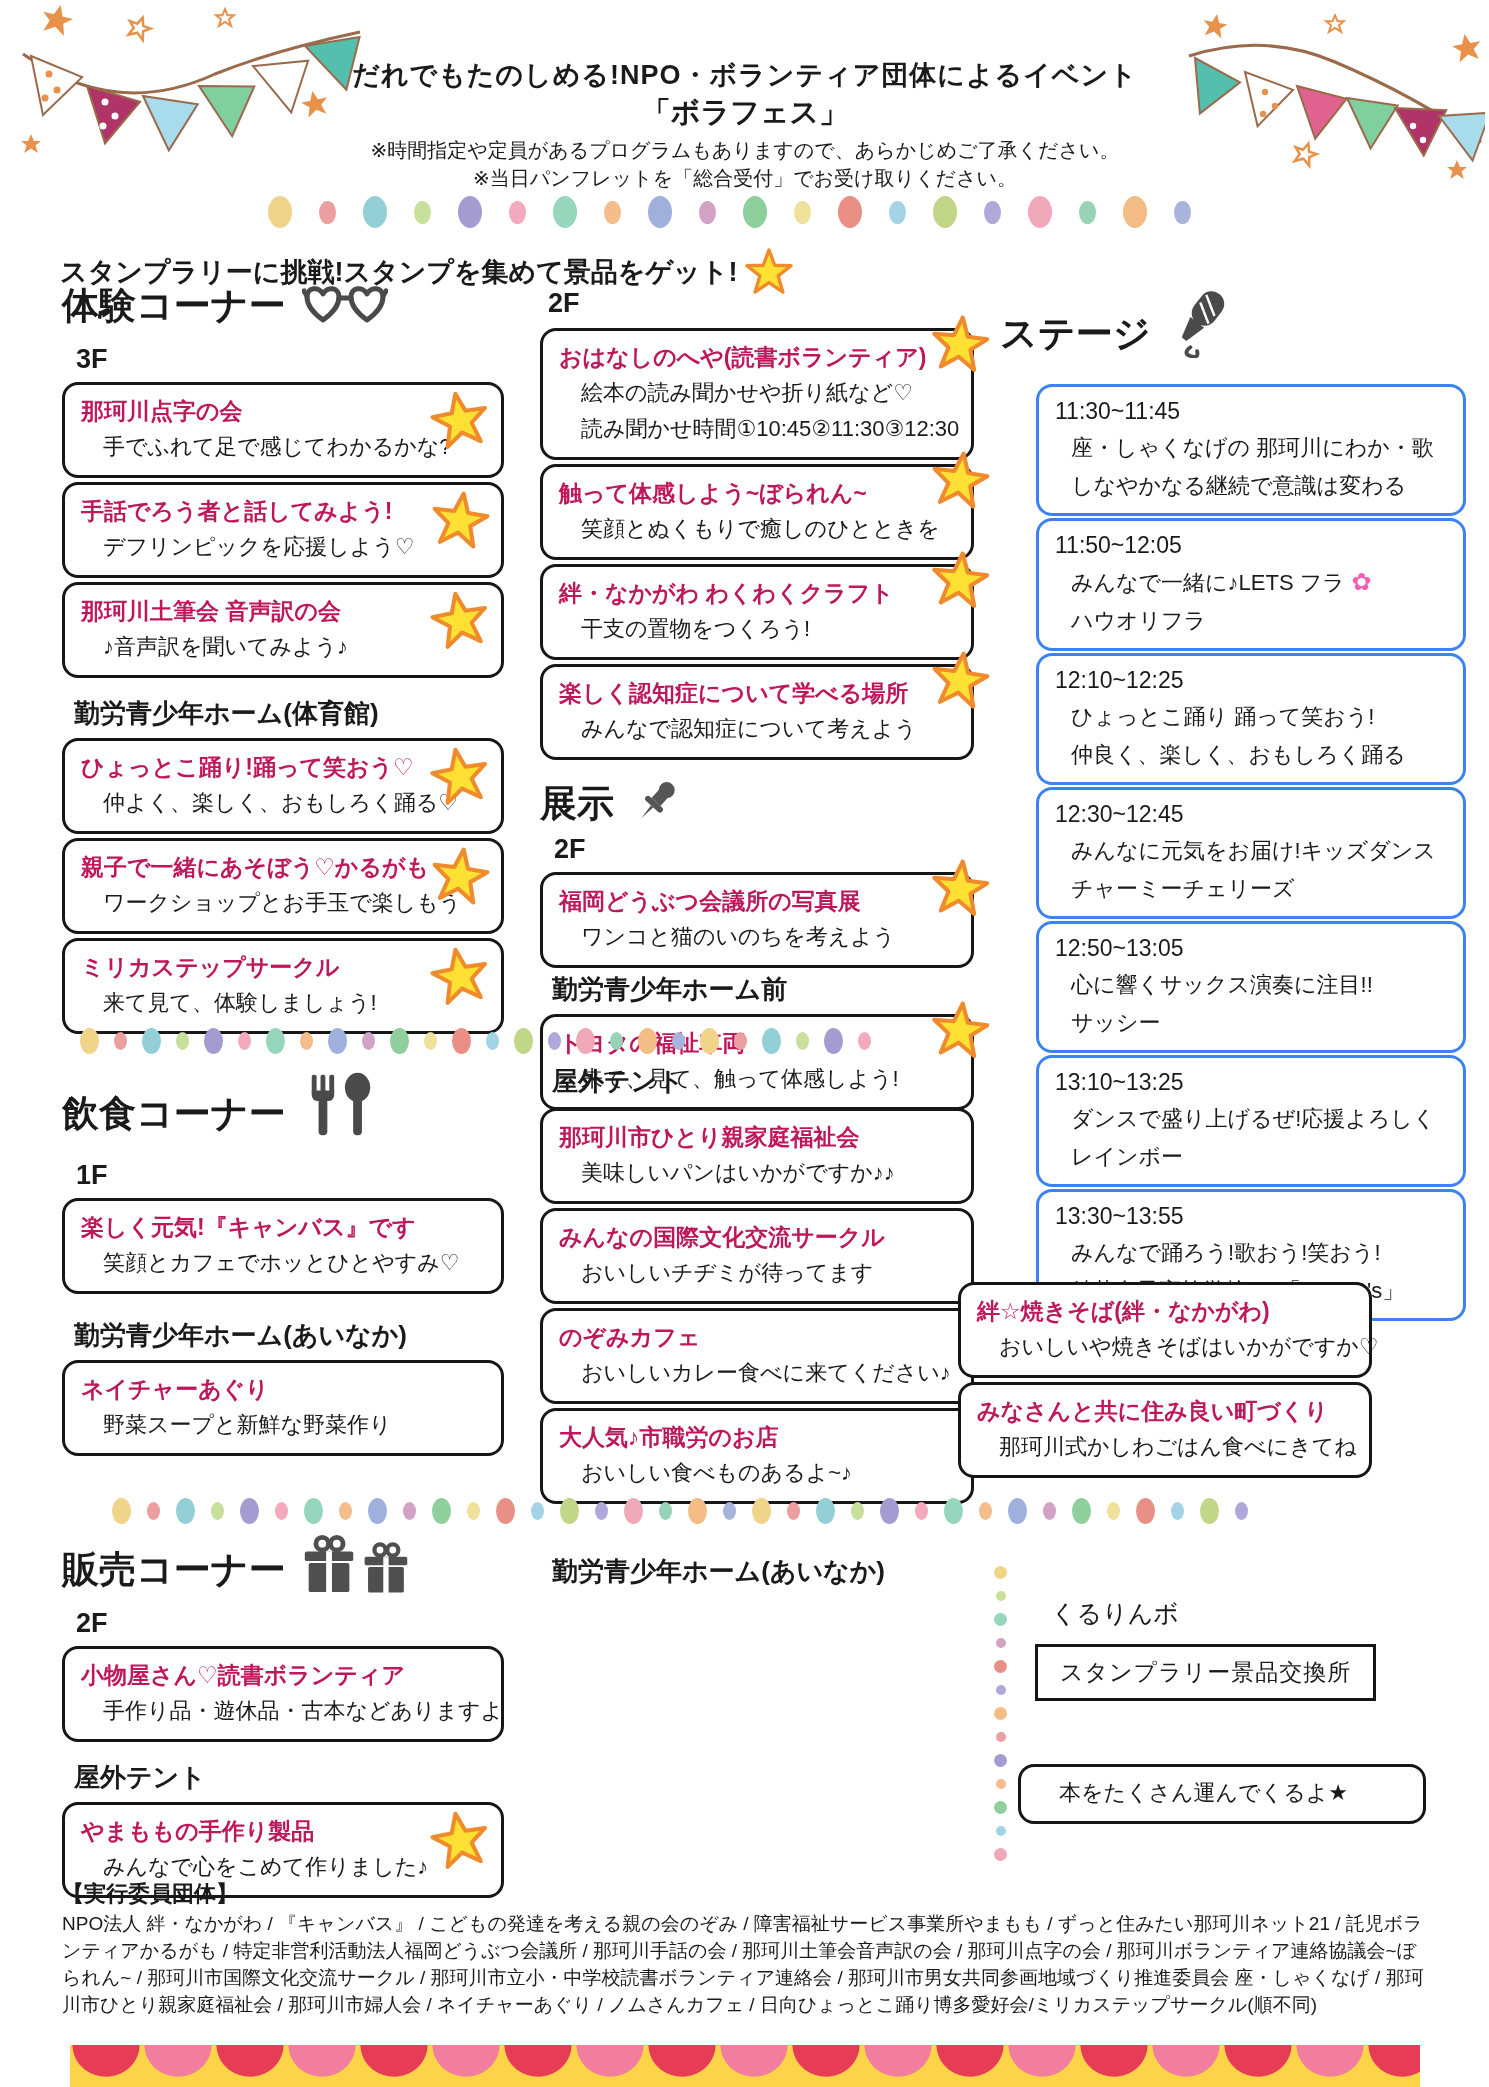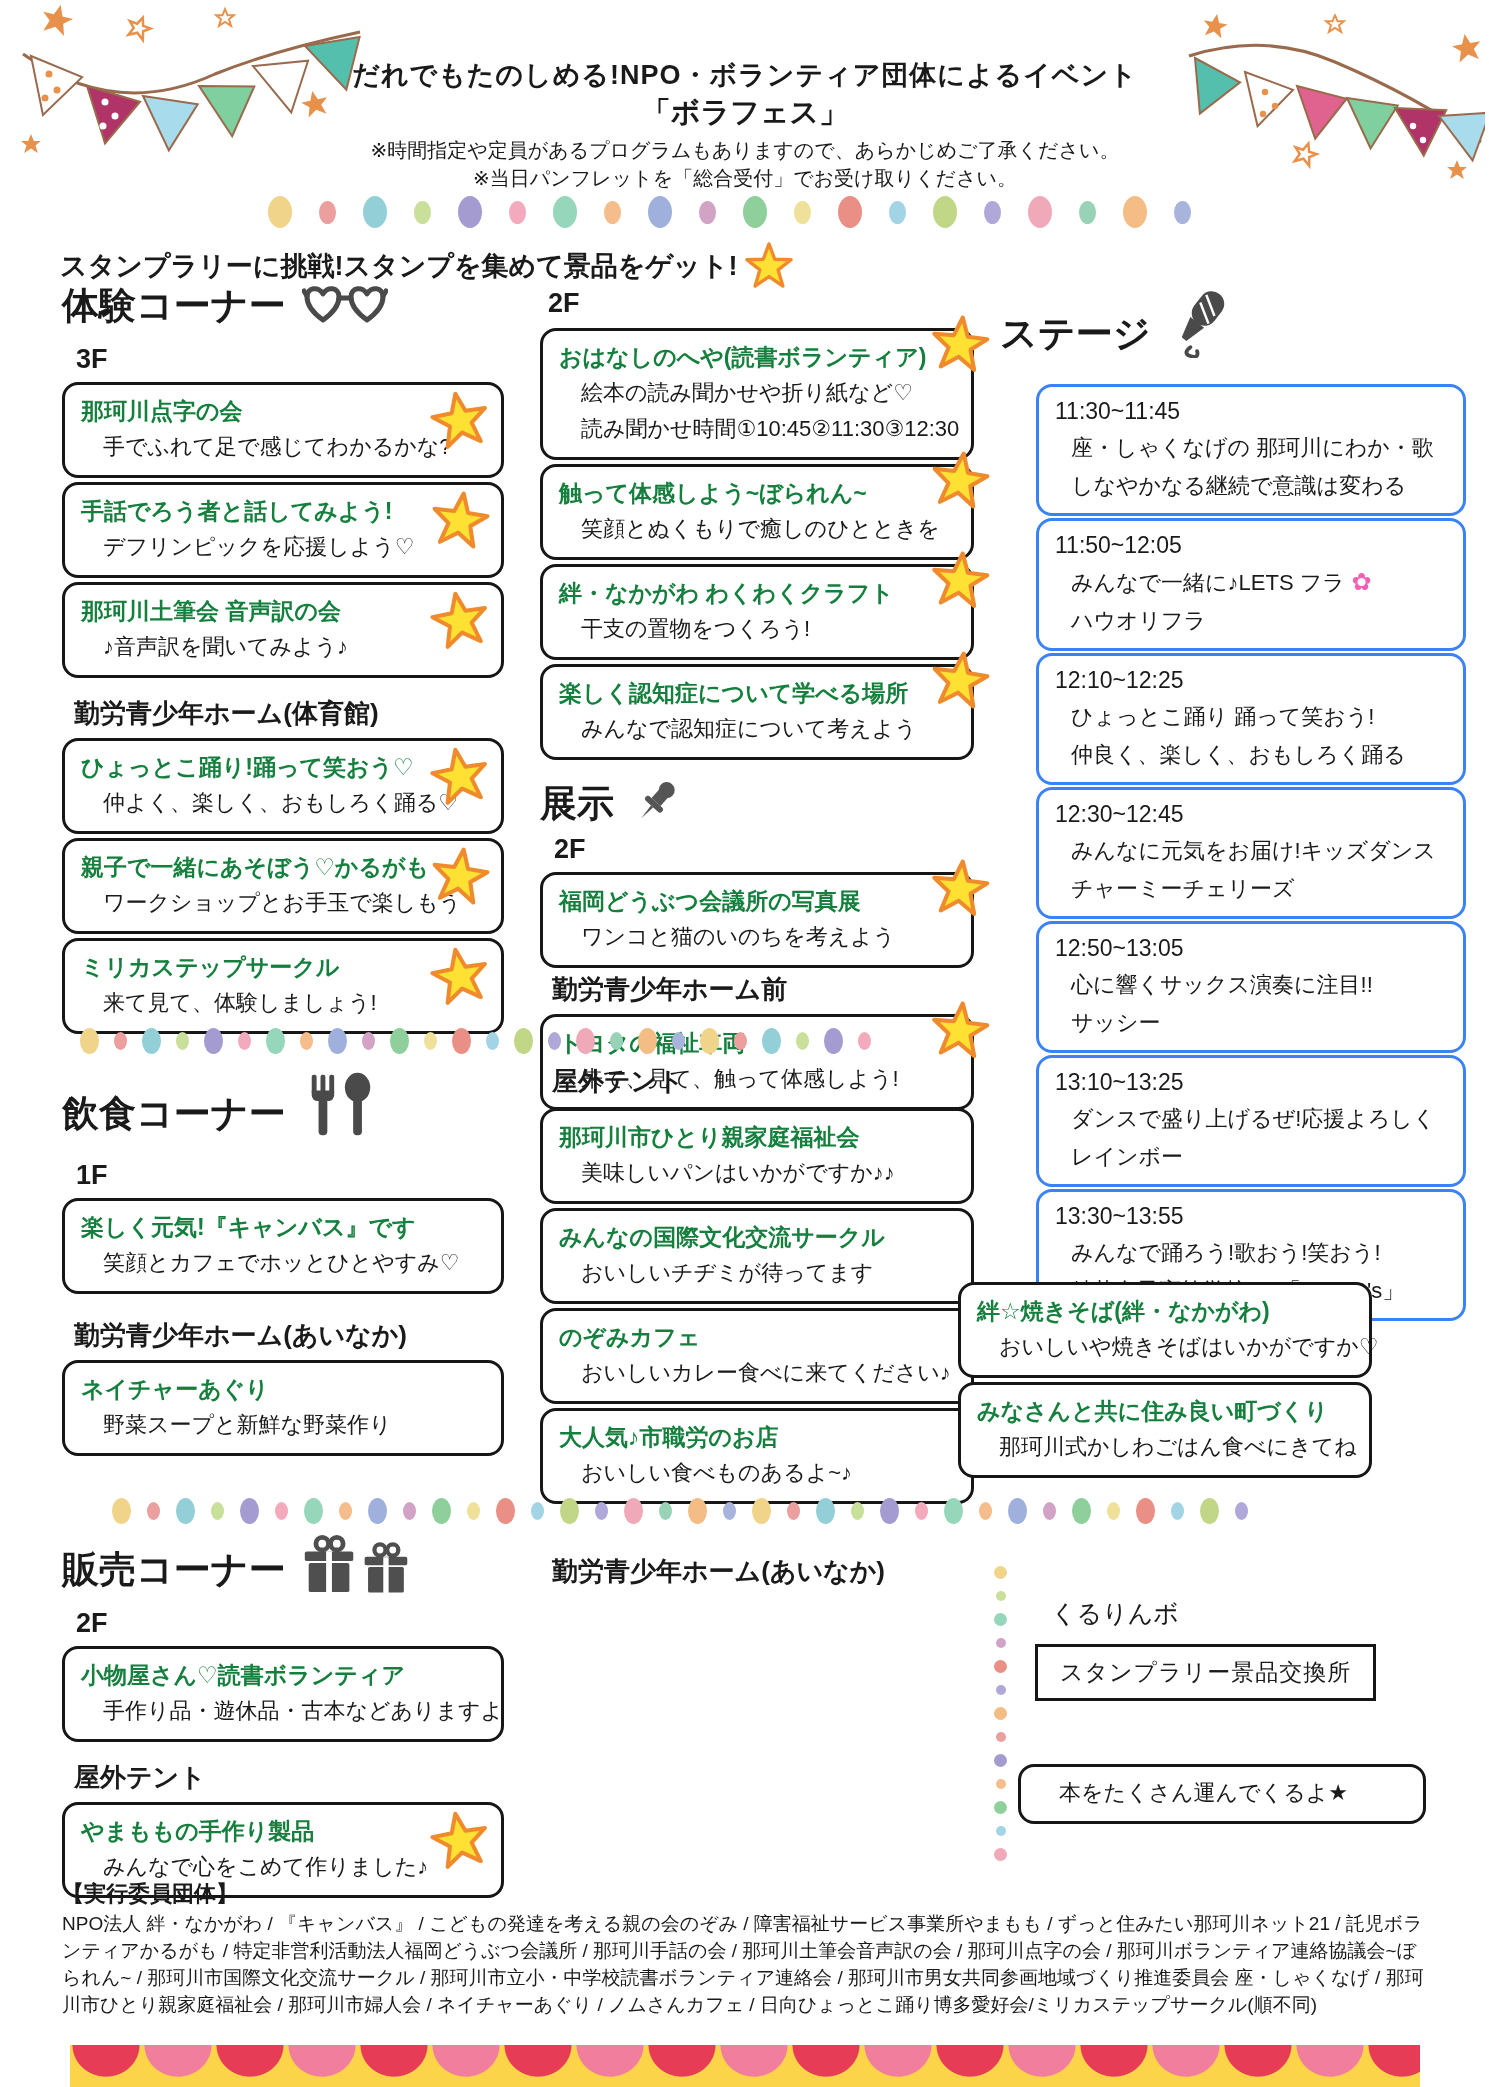--- a/index.html
+++ b/index.html
@@ -18,21 +18,21 @@
   
   .stamp-line{display:flex;align-items:center;font-size:27px;font-weight:bold;white-space:nowrap;}
   .stamp-line svg{margin:0 8px;}
   
   .sec-head{display:flex;align-items:flex-end;gap:16px;font-size:37px;font-weight:bold;line-height:48px;}
   .floor{font-size:27px;font-weight:bold;margin:14px 0 8px 14px;line-height:30px;}
   .venue{font-size:26px;font-weight:bold;margin:20px 0 10px 12px;line-height:30px;}
   
   .ebox{position:relative;background:#fff;border:3px solid #161616;border-radius:16px;
         padding:8px 16px 10px;margin-bottom:4px;}
-  .ebox-title{color:#15803d;font-weight:bold;font-size:23px;line-height:36px;white-space:nowrap;}
+  .ebox-title{color:#be185d;font-weight:bold;font-size:23px;line-height:36px;white-space:nowrap;}
   .ebox-desc{font-size:22px;line-height:36px;padding-left:22px;white-space:nowrap;}
   .box-star{position:absolute;top:6px;right:12px;width:58px;height:58px;transform:rotate(-10deg);}
   .ebox:nth-child(even) .box-star{transform:rotate(8deg);}
   .box-star.overlap{top:-16px;right:-18px;transform:rotate(6deg);}
   
   .sbox{border:3px solid #3b82f6;border-radius:16px;padding:6px 16px 8px;margin-bottom:2px;background:#fff;}
   .sbox-time{font-size:23px;line-height:36px;}
   .sbox-line{font-size:22px;line-height:38px;padding-left:16px;white-space:nowrap;}
   .flower{color:#f45fb5;font-size:24px;}
   
@@ -141,21 +141,21 @@
       <span class="dot" style="width: 24px; height: 32px; background: rgb(234, 143, 133);"></span>
       <span class="dot" style="width: 17px; height: 23px; background: rgb(163, 212, 230);"></span>
       <span class="dot" style="width: 24px; height: 32px; background: rgb(194, 214, 135);"></span>
       <span class="dot" style="width: 17px; height: 23px; background: rgb(176, 168, 216);"></span>
       <span class="dot" style="width: 24px; height: 32px; background: rgb(240, 169, 184);"></span>
       <span class="dot" style="width: 17px; height: 23px; background: rgb(153, 211, 183);"></span>
       <span class="dot" style="width: 24px; height: 32px; background: rgb(243, 189, 133);"></span>
       <span class="dot" style="width: 17px; height: 23px; background: rgb(168, 180, 220);"></span>
     </div>
 
-  <div class="abs stamp-line" style="left:60px;top:242px">
+  <div class="abs stamp-line" style="left:60px;top:248px">
     <span>スタンプラリーに挑戦!スタンプを集めて景品をゲット!</span>
     <svg width="48" height="48" viewBox="0 0 100 100">
       <polygon points="50,4 62,36 96,37 69,58 79,92 50,72 21,92 31,58 4,37 38,36" fill="#ffe133" stroke="#f08b2d" stroke-width="7" stroke-linejoin="round"></polygon>
     </svg>
   </div>
 
   <div class="abs" style="left:62px;top:282px;width:442px">
     <div class="sec-head">
       <span>体験コーナー</span>
       <svg width="86" height="46" viewBox="0 0 84 46" fill="none" stroke="#4a4a4a" stroke-width="5" stroke-linecap="round" stroke-linejoin="round">

